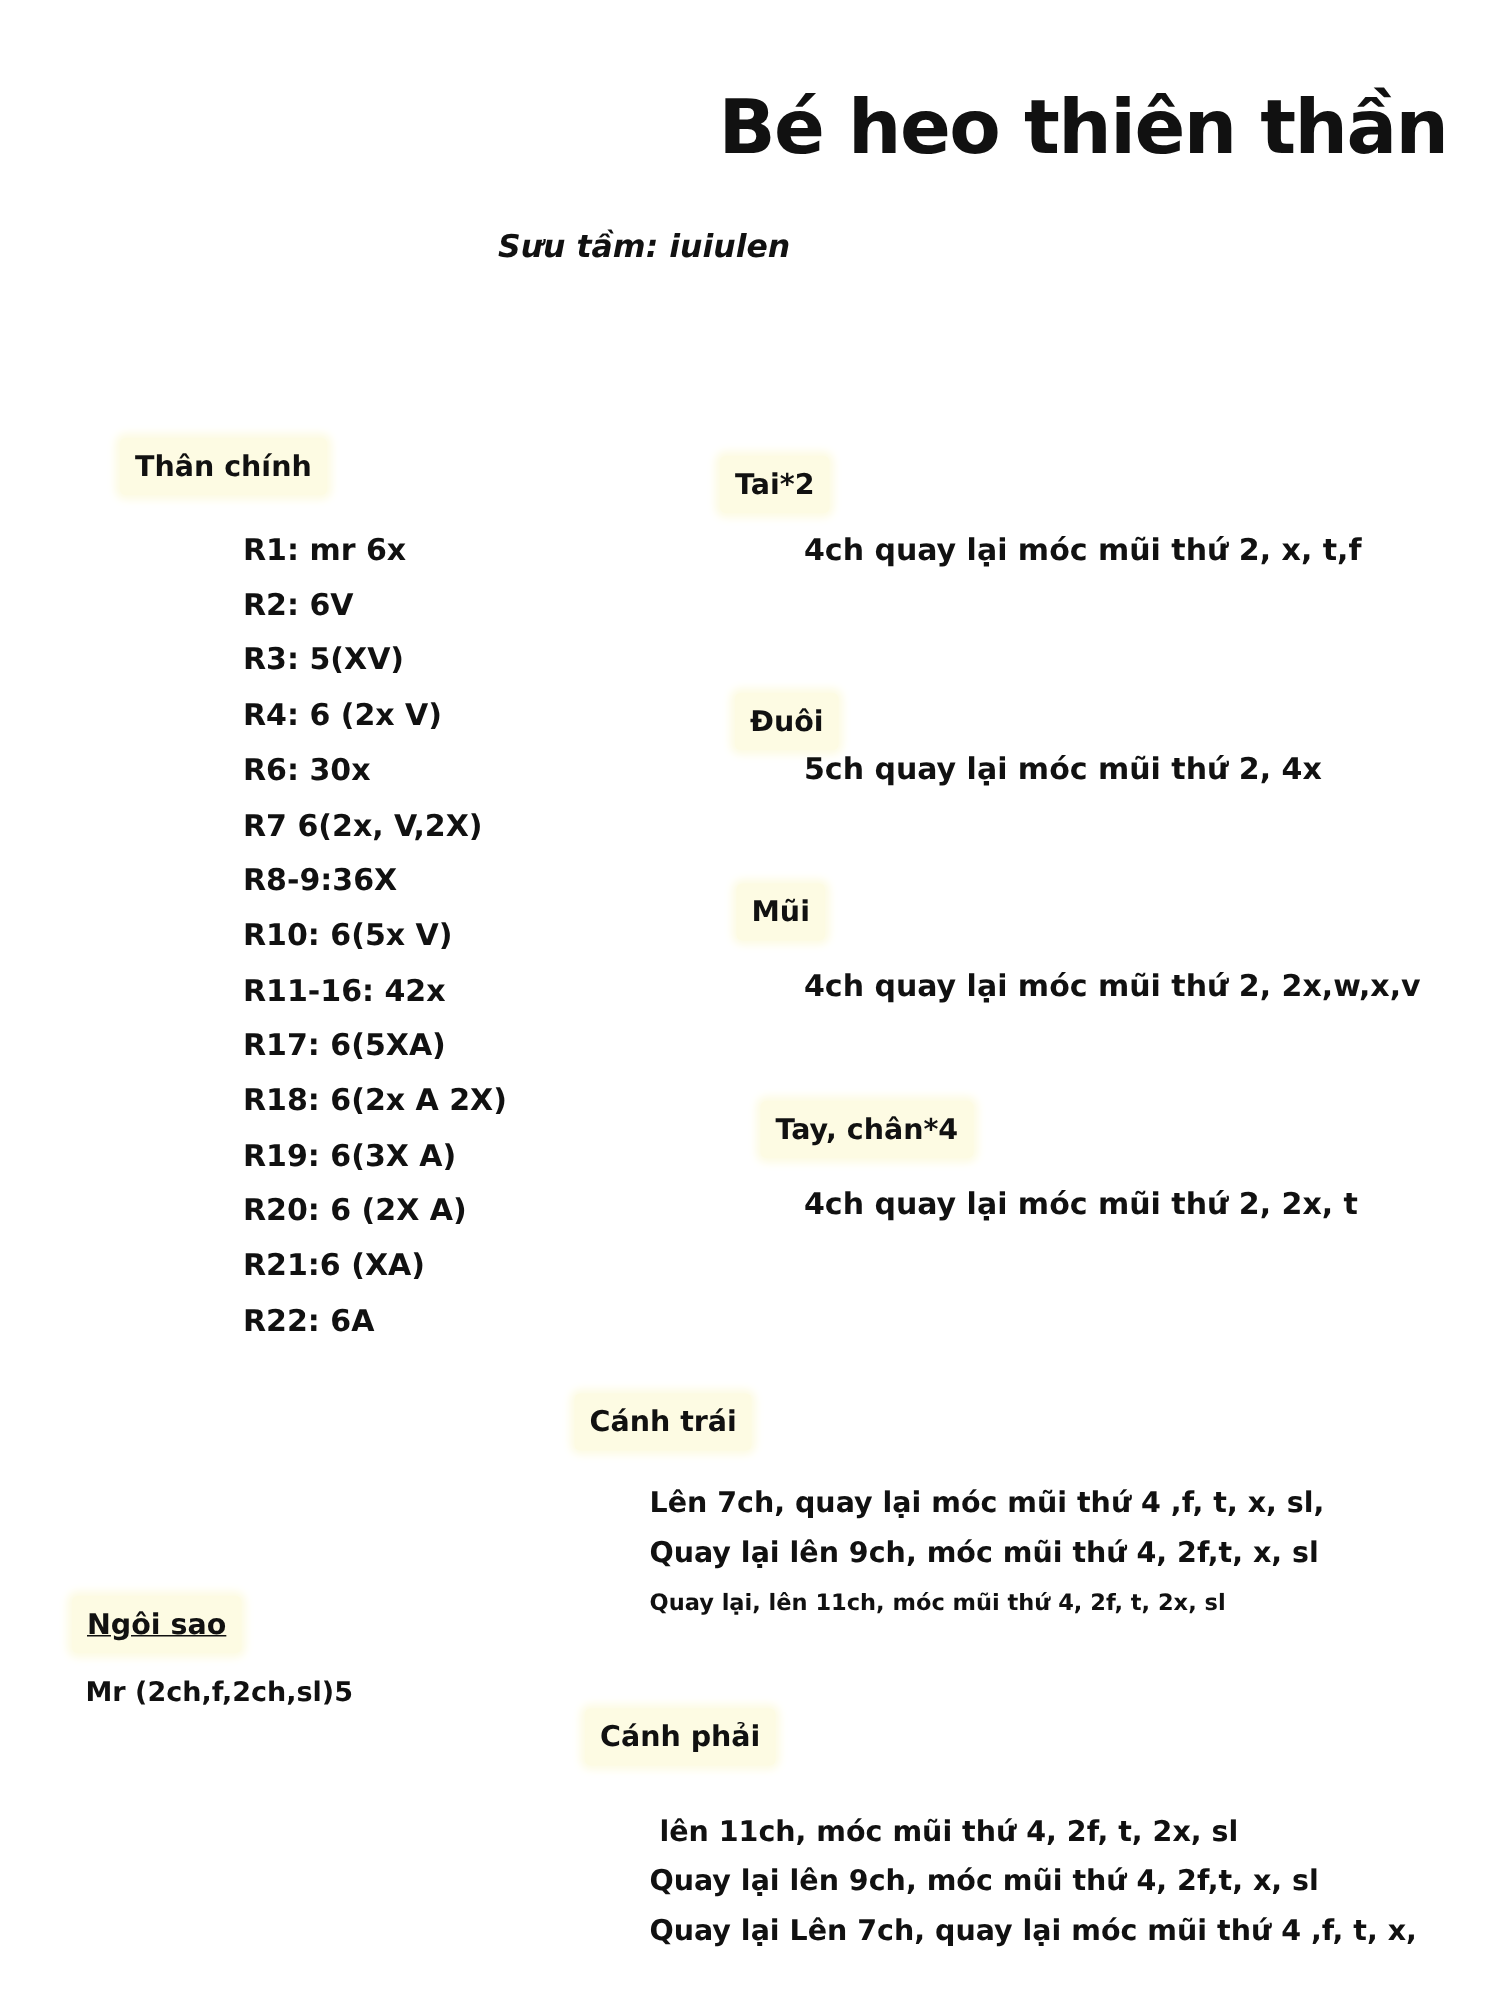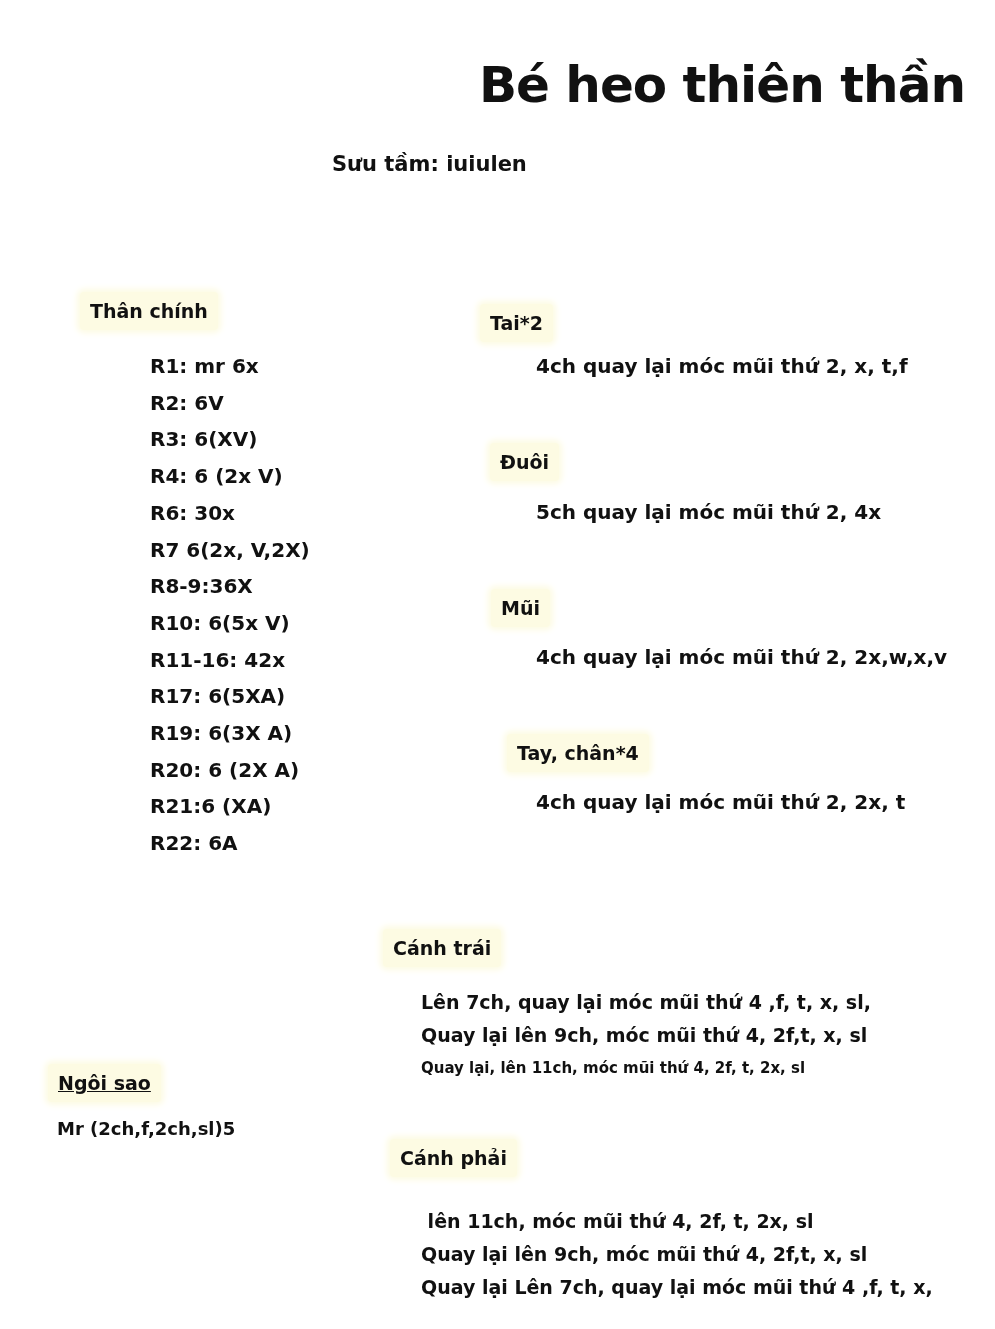--- a/index.html
+++ b/index.html
@@ -3,56 +3,57 @@
 <meta charset="utf-8">
 <style>
   html, body { margin: 0; padding: 0; }
   body {
     width: 995px; height: 1329px; position: relative; overflow: hidden;
     background: #ffffff; color: #111111;
     font-family: "DejaVu Sans", sans-serif; font-weight: bold;
   }
   .abs { position: absolute; white-space: nowrap; }
   .title { left: 0; width: 965px; text-align: right; top: 56px; font-size: 50px; letter-spacing: -1px; }
-  .credit { left: 332px; top: 152px; font-size: 21px; }
+  .credit { left: 332px; top: 152px; font-size: 21px; font-style: italic; }
   .label {
     background: #fdfbe3; padding: 8px 10px; font-size: 19px;
     border-radius: 4px; box-shadow: 0 0 6px 3px #fdfbe3;
   }
   .line { font-size: 20px; }
-  .row { font-size: 20px; line-height: 36.7px; }
+  .row { font-size: 20px; line-height: 36.7px; margin-left: 12px; }
 </style>
 </head>
 <body>
 
 <div class="abs title">Bé heo thiên thần</div>
 <div class="abs credit">Sưu tầm: iuiulen</div>
 
 <div class="abs label" style="left:80px; top:292px;">Thân chính</div>
 <div class="abs" style="left:150px; top:348px;">
   <div class="row">R1: mr 6x</div>
   <div class="row">R2: 6V</div>
-  <div class="row">R3: 6(XV)</div>
+  <div class="row">R3: 5(XV)</div>
   <div class="row">R4: 6 (2x V)</div>
   <div class="row">R6: 30x</div>
   <div class="row">R7 6(2x, V,2X)</div>
   <div class="row">R8-9:36X</div>
   <div class="row">R10: 6(5x V)</div>
   <div class="row">R11-16: 42x</div>
   <div class="row">R17: 6(5XA)</div>
+  <div class="row">R18: 6(2x A 2X)</div>
   <div class="row">R19: 6(3X A)</div>
   <div class="row">R20: 6 (2X A)</div>
   <div class="row">R21:6 (XA)</div>
   <div class="row">R22: 6A</div>
 </div>
 
 <div class="abs label" style="left:480px; top:304px;">Tai*2</div>
 <div class="abs line" style="left:536px; top:354px;">4ch quay lại móc mũi thứ 2, x, t,f</div>
 
-<div class="abs label" style="left:490px; top:443px;">Đuôi</div>
+<div class="abs label" style="left:490px; top:462px;">Đuôi</div>
 <div class="abs line" style="left:536px; top:500px;">5ch quay lại móc mũi thứ 2, 4x</div>
 
 <div class="abs label" style="left:491px; top:589px;text-align:center;">Mũi</div>
 <div class="abs line" style="left:536px; top:645px;">4ch quay lại móc mũi thứ 2, 2x,w,x,v</div>
 
 <div class="abs label" style="left:507px; top:734px;">Tay, chân*4</div>
 <div class="abs line" style="left:536px; top:790px;">4ch quay lại móc mũi thứ 2, 2x, t</div>
 
 <div class="abs label" style="left:383px; top:929px;">Cánh trái</div>
 <div class="abs" style="left:421px; top:986px;">

